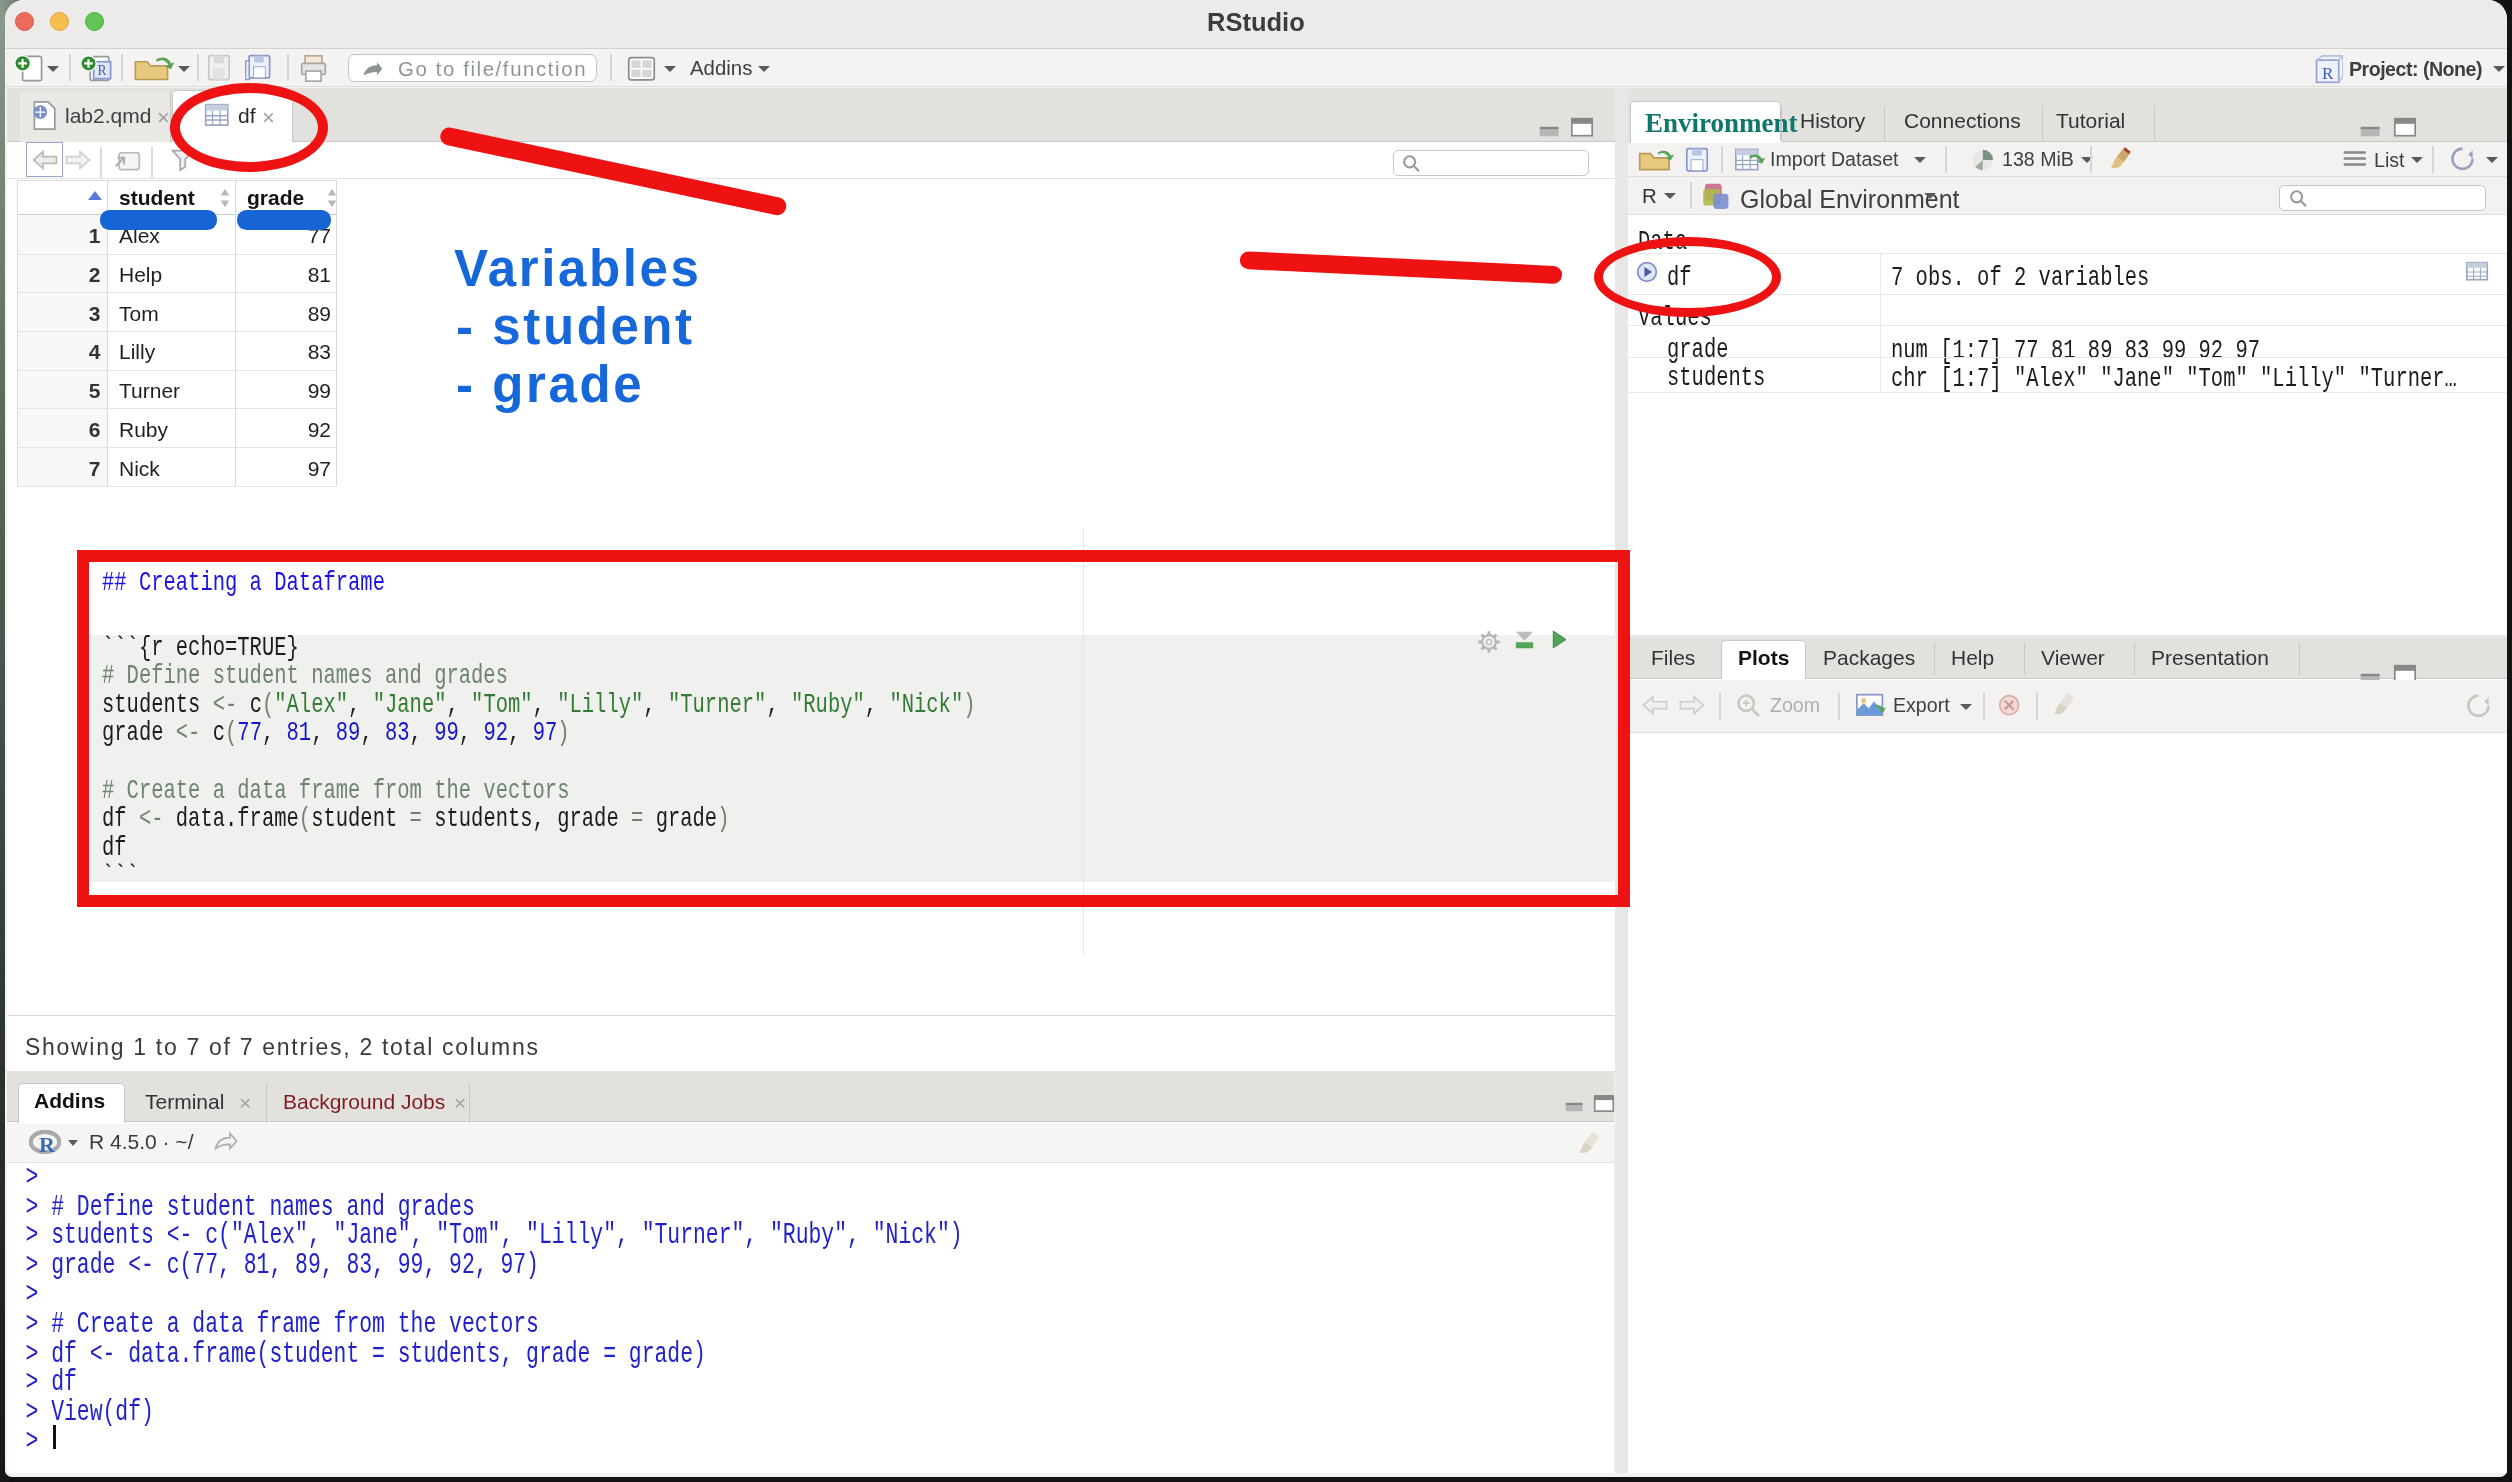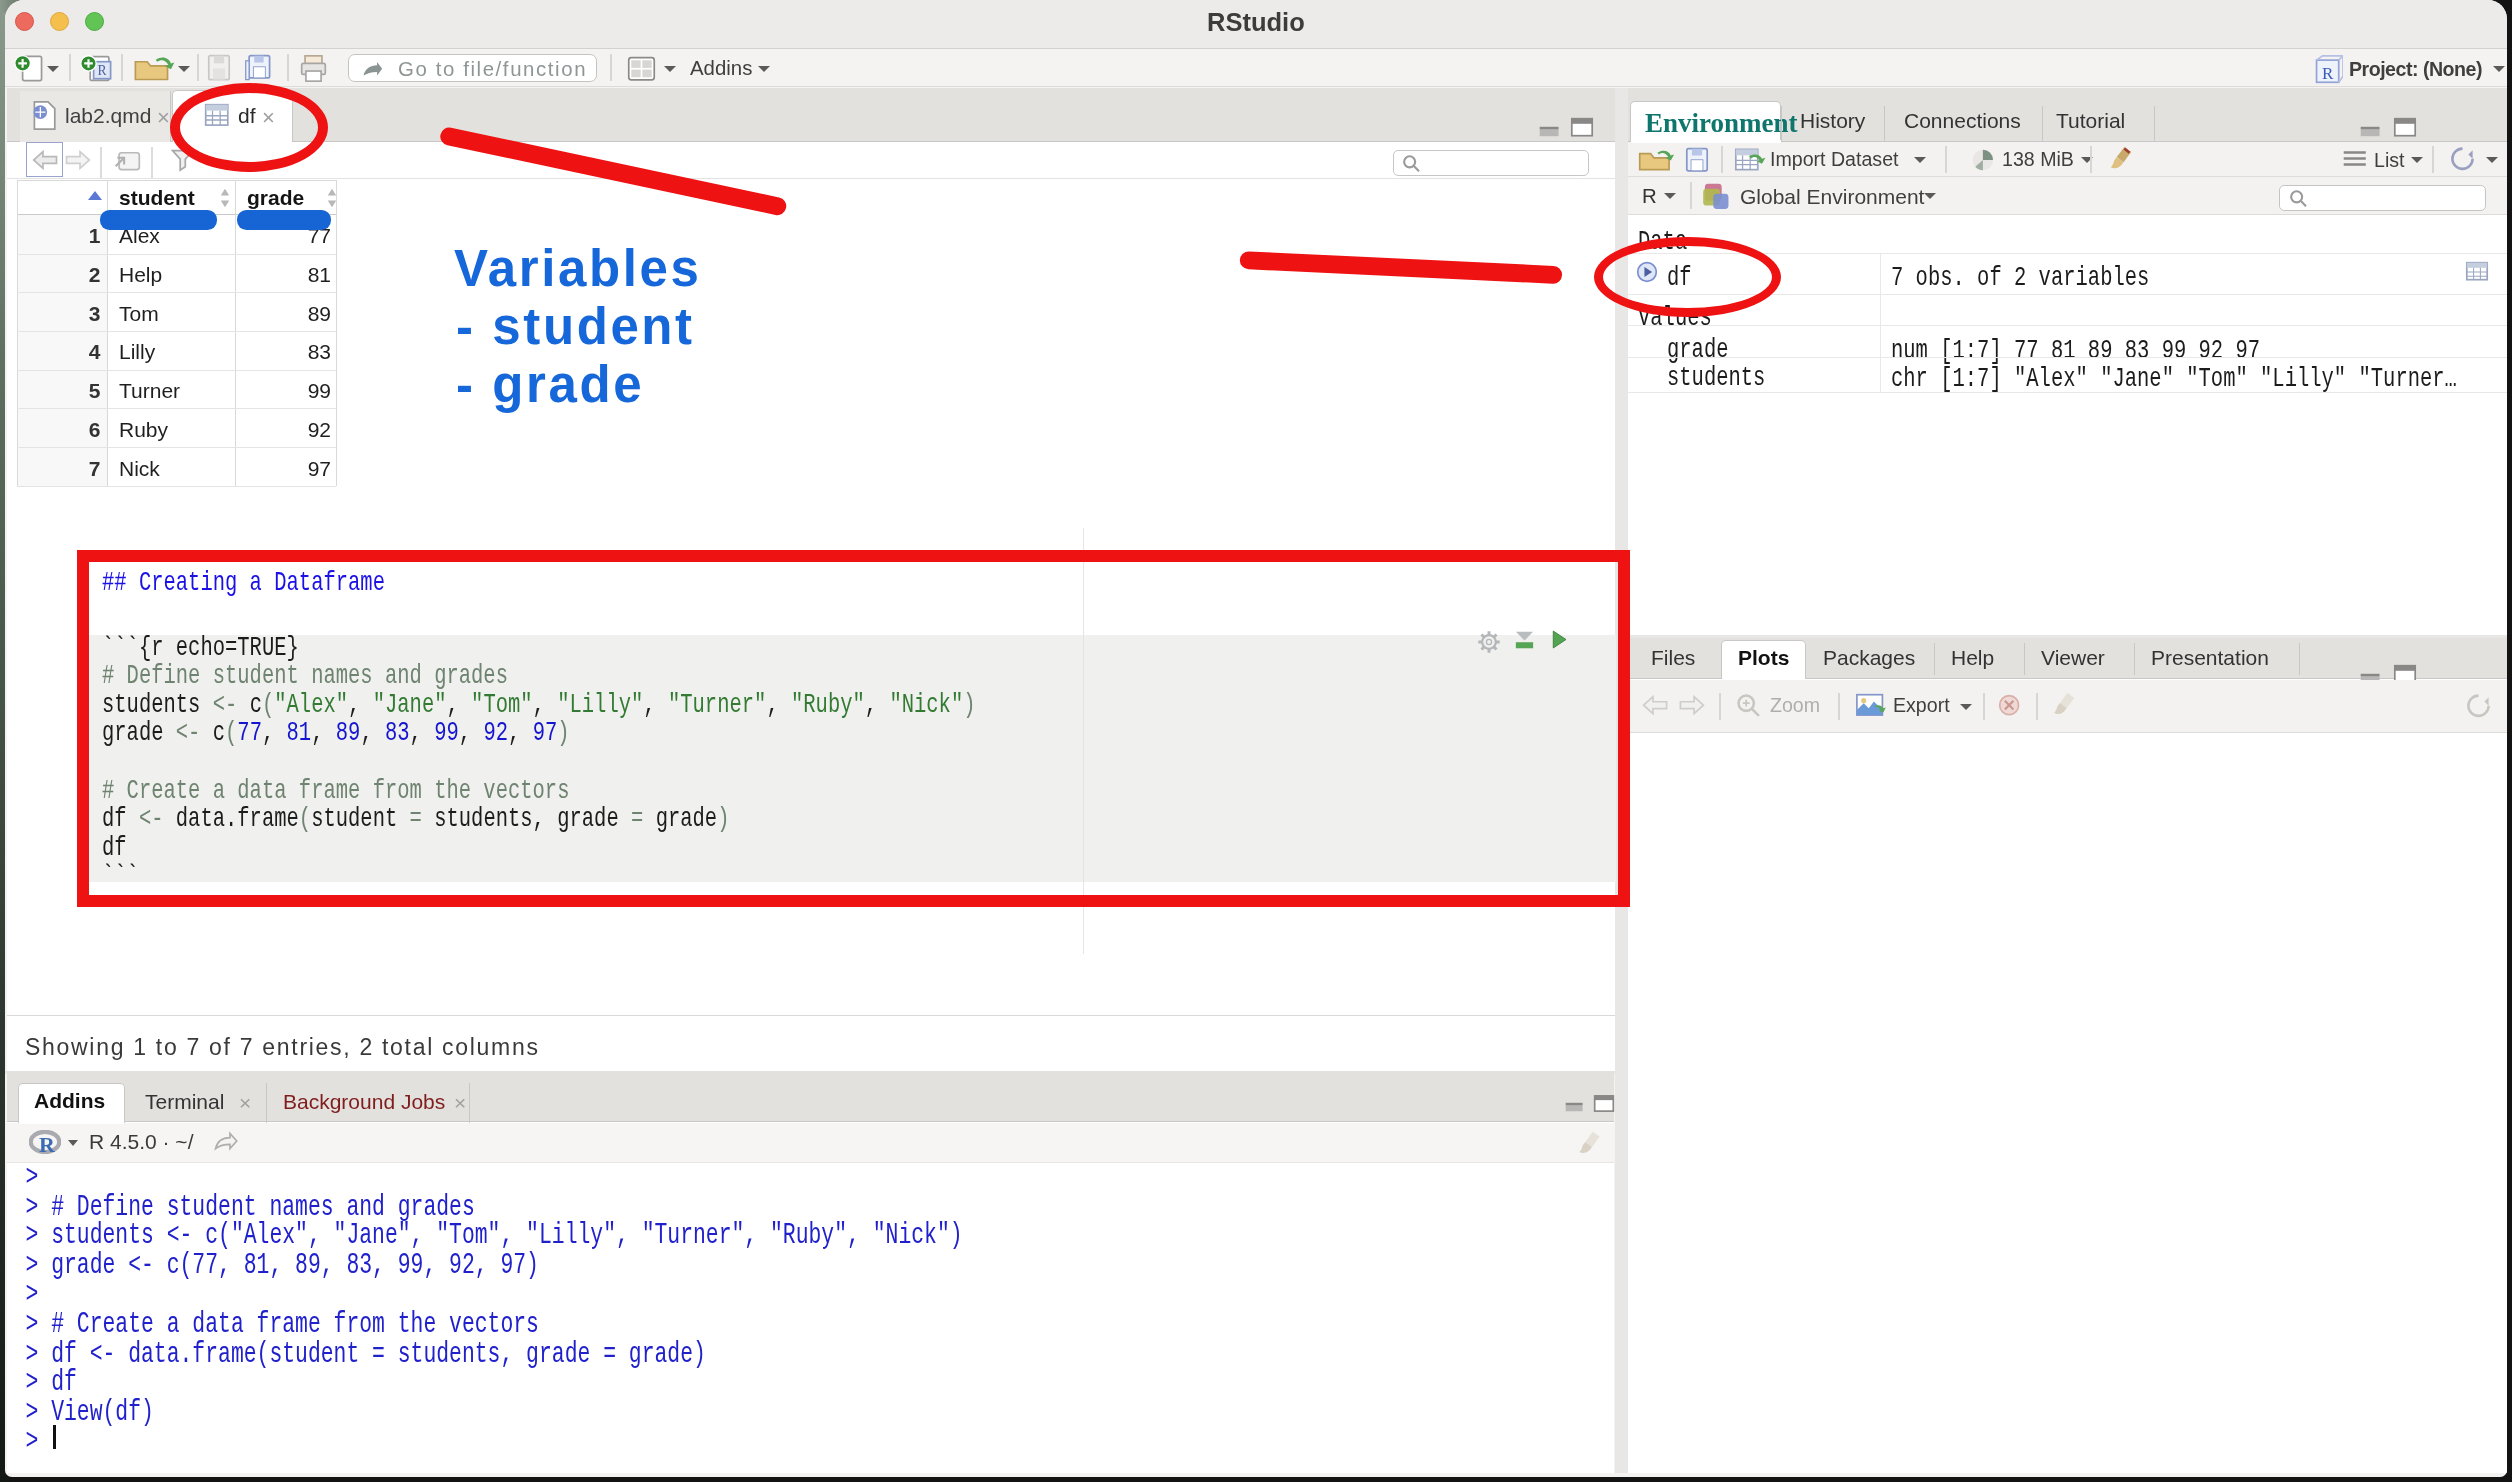--- a/index.html
+++ b/index.html
@@ -292,21 +292,21 @@
 <div style="position:absolute;left:2486px;top:157px;width:0;height:0;border-left:6px solid transparent;border-right:6px solid transparent;border-top:6.8px solid #5a5a5a"></div>
 <div style="position:absolute;left:1628px;top:177px;width:879px;height:38px;background:#f3f2f0;border-bottom:0.9px solid #dedcda"></div>
 <div style="position:absolute;left:1642px;top:185px;font-family:'Liberation Sans',sans-serif;font-size:20.4px;font-weight:400;color:#333;white-space:pre;">R</div>
 <div style="position:absolute;left:1664px;top:193px;width:0;height:0;border-left:6px solid transparent;border-right:6px solid transparent;border-top:6.8px solid #5a5a5a"></div>
 <div style="position:absolute;left:1690px;top:182px;width:1.7px;height:27px;background:#d8d6d4"></div>
 <svg style="position:absolute;left:1703px;top:182px" width="29" height="32" viewBox="0 0 34 38">
         <rect x="2" y="2" width="20" height="20" rx="4" fill="#c86a8a" opacity="0.9"></rect>
         <rect x="0" y="8" width="20" height="20" rx="4" fill="#b0b84e" opacity="0.9"></rect>
         <rect x="12" y="14" width="18" height="18" rx="4" fill="#7b8fd0" opacity="0.9"></rect>
       </svg>
-<div style="position:absolute;left:1740px;top:185px;font-family:'Liberation Sans',sans-serif;font-size:21px;font-weight:400;color:#3f3f3f;white-space:pre;">Global Environment</div>
+<div style="position:absolute;left:1740px;top:185px;font-family:'Liberation Sans',sans-serif;font-size:25px;font-weight:400;color:#3f3f3f;white-space:pre;">Global Environment</div>
 <div style="position:absolute;left:1924px;top:193px;width:0;height:0;border-left:6px solid transparent;border-right:6px solid transparent;border-top:6.8px solid #5a5a5a"></div>
 <div style="position:absolute;left:2279px;top:185px;width:207px;height:25.5px;background:#fff;border:0.9px solid #c6c4c2;border-radius:5.1px"></div>
 <svg style="position:absolute;left:2289px;top:189px" width="20.4" height="19" viewBox="0 0 24 22">
         <circle cx="9" cy="9" r="6.5" fill="none" stroke="#9a9a9a" stroke-width="2.5"></circle>
         <path d="M14 14l6 6" stroke="#9a9a9a" stroke-width="2.5"></path>
       </svg>
 <div style="position:absolute;left:1638px;top:227px;font-family:'Liberation Mono',monospace;font-size:20.5px;line-height:21px;white-space:pre;transform:scaleY(1.36);transform-origin:0 0"><span style="color:#1c1c1c">Data</span></div>
 <div style="position:absolute;left:1628px;top:253px;width:879px;height:42px;background:#fff;border-top:0.9px solid #e8e8e8;border-bottom:0.9px solid #e8e8e8"></div>
 <svg style="position:absolute;left:1636px;top:261px" width="22" height="22" viewBox="0 0 26 26">
         <circle cx="13" cy="13" r="11" fill="#dfe6f5" stroke="#7b8fd0" stroke-width="2"></circle>

